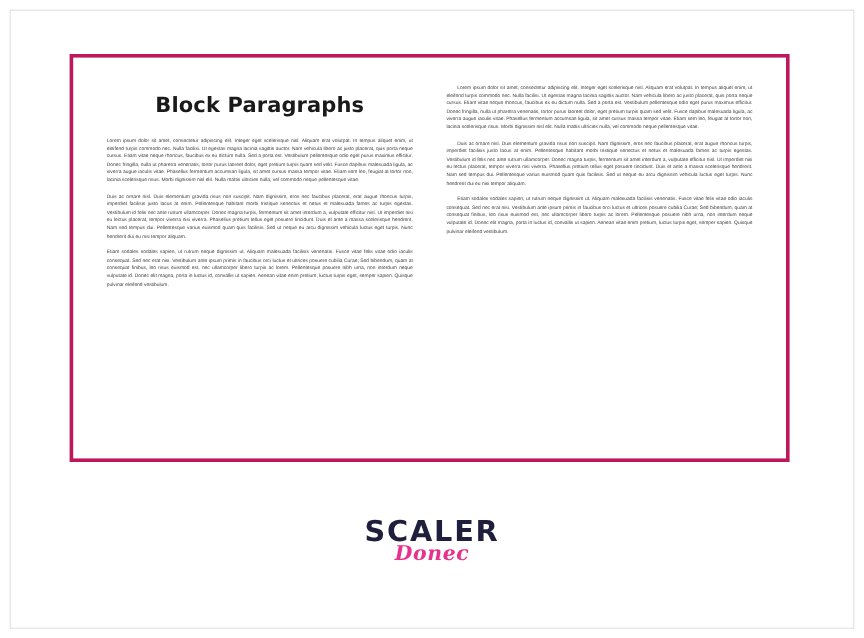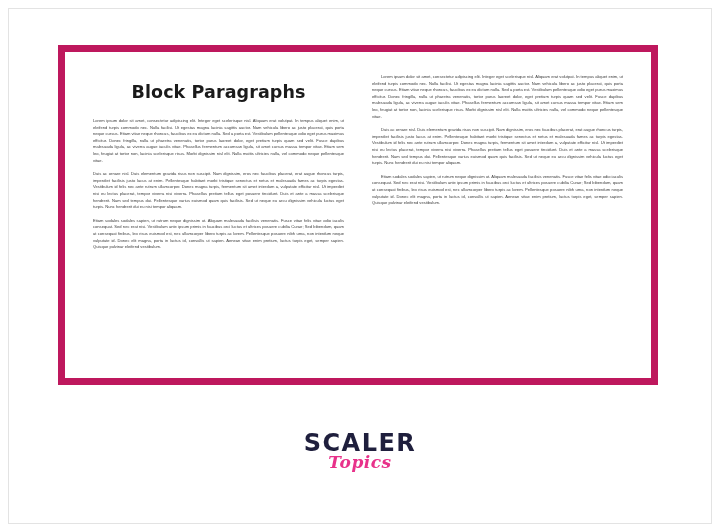--- a/index.html
+++ b/index.html
@@ -29,21 +29,21 @@
     border: 1px solid #e3e3e3;
     box-sizing: border-box;
   }
   .doc-frame {
     position: absolute;
     left: 58px;
     top: 45px;
     width: 600px;
     height: 340px;
     background: #ffffff;
-    border: 7px solid #be185d;
+    border: 3px solid #be185d;
     box-sizing: border-box;
     display: flex;
     flex-direction: row;
   }
   .col {
     box-sizing: border-box;
     padding: 22px 18px 10px 18px;
     width: 50%;
     display: flex;
     flex-direction: column;
@@ -131,15 +131,15 @@
     <div class="col col-right">
       <p class="body-text para-indent para-indent-gap">Lorem ipsum dolor sit amet, consectetur adipiscing elit. Integer eget scelerisque nisl. Aliquam erat volutpat. In tempus aliquet enim, ut eleifend turpis commodo nec. Nulla facilisi. Ut egestas magna lacinia sagittis auctor. Nam vehicula libero ac justo placerat, quis porta neque cursus. Etiam vitae neque rhoncus, faucibus ex eu dictum nulla. Sed a porta est. Vestibulum pellentesque odio eget purus maximus efficitur. Donec fringilla, nulla ut pharetra venenatis, tortor purus laoreet dolor, eget pretium turpis quam sed velit. Fusce dapibus malesuada ligula, ac viverra augue iaculis vitae. Phasellus fermentum accumsan ligula, sit amet cursus massa tempor vitae. Etiam sem leo, feugiat at tortor non, lacinia scelerisque risus. Morbi dignissim nisl elit. Nulla mattis ultricies nulla, vel commodo neque pellentesque vitae.</p>
       <p class="body-text para-indent para-indent-gap">Duis ac ornare nisl. Duis elementum gravida risus non suscipit. Nam dignissim, eros nec faucibus placerat, erat augue rhoncus turpis, imperdiet facilisis justo lacus at enim. Pellentesque habitant morbi tristique senectus et netus et malesuada fames ac turpis egestas. Vestibulum id felis nec ante rutrum ullamcorper. Donec magna turpis, fermentum sit amet interdum a, vulputate efficitur nisl. Ut imperdiet nisi eu lectus placerat, tempor viverra nisi viverra. Phasellus pretium tellus eget posuere tincidunt. Duis et ante a massa scelerisque hendrerit. Nam sed tempus dui. Pellentesque varius euismod quam quis facilisis. Sed ut neque eu arcu dignissim vehicula luctus eget turpis. Nunc hendrerit dui eu nisi tempor aliquam.</p>
       <p class="body-text para-indent">Etiam sodales sodales sapien, ut rutrum neque dignissim ut. Aliquam malesuada facilisis venenatis. Fusce vitae felis vitae odio iaculis consequat. Sed nec erat nisi. Vestibulum ante ipsum primis in faucibus orci luctus et ultrices posuere cubilia Curae; Sed bibendum, quam at consequat finibus, leo risus euismod est, nec ullamcorper libero turpis ac lorem. Pellentesque posuere nibh urna, non interdum neque vulputate id. Donec elit magna, porta in luctus id, convallis ut sapien. Aenean vitae enim pretium, luctus turpis eget, semper sapien. Quisque pulvinar eleifend vestibulum.</p>
     </div>
 
   </div>
 
   <div class="logo">
     <div class="logo-main">SCALER</div>
-    <div class="logo-sub">Topics</div>
+    <div class="logo-sub">Donec</div>
   </div>
 </div>
 
 </body></html>

